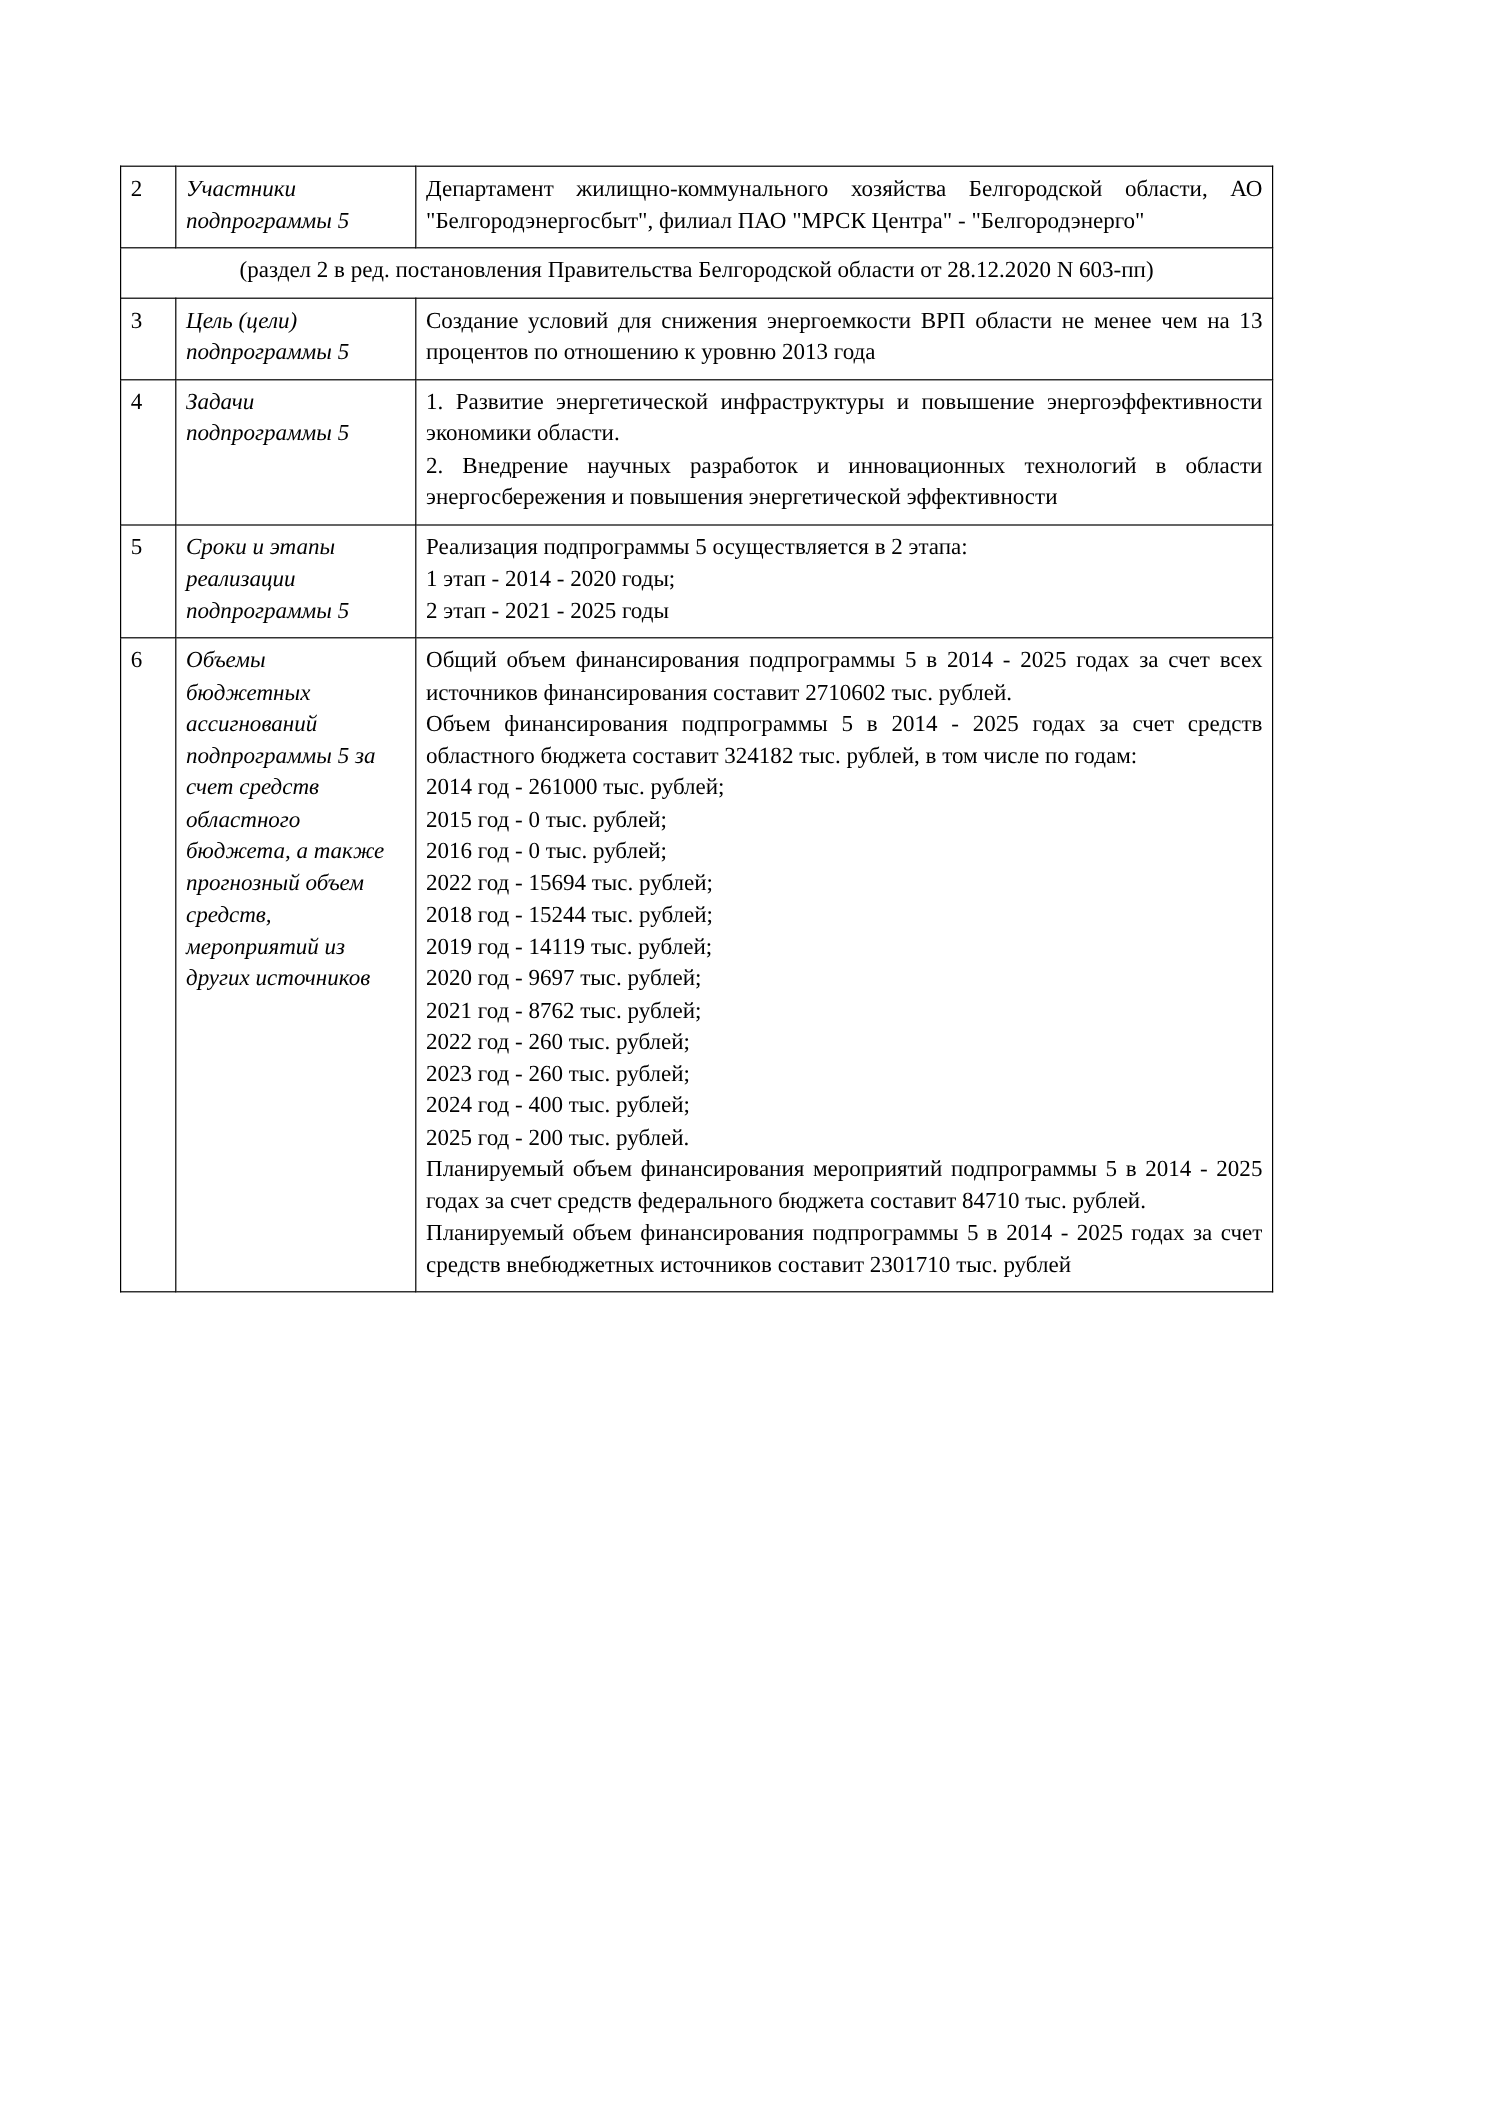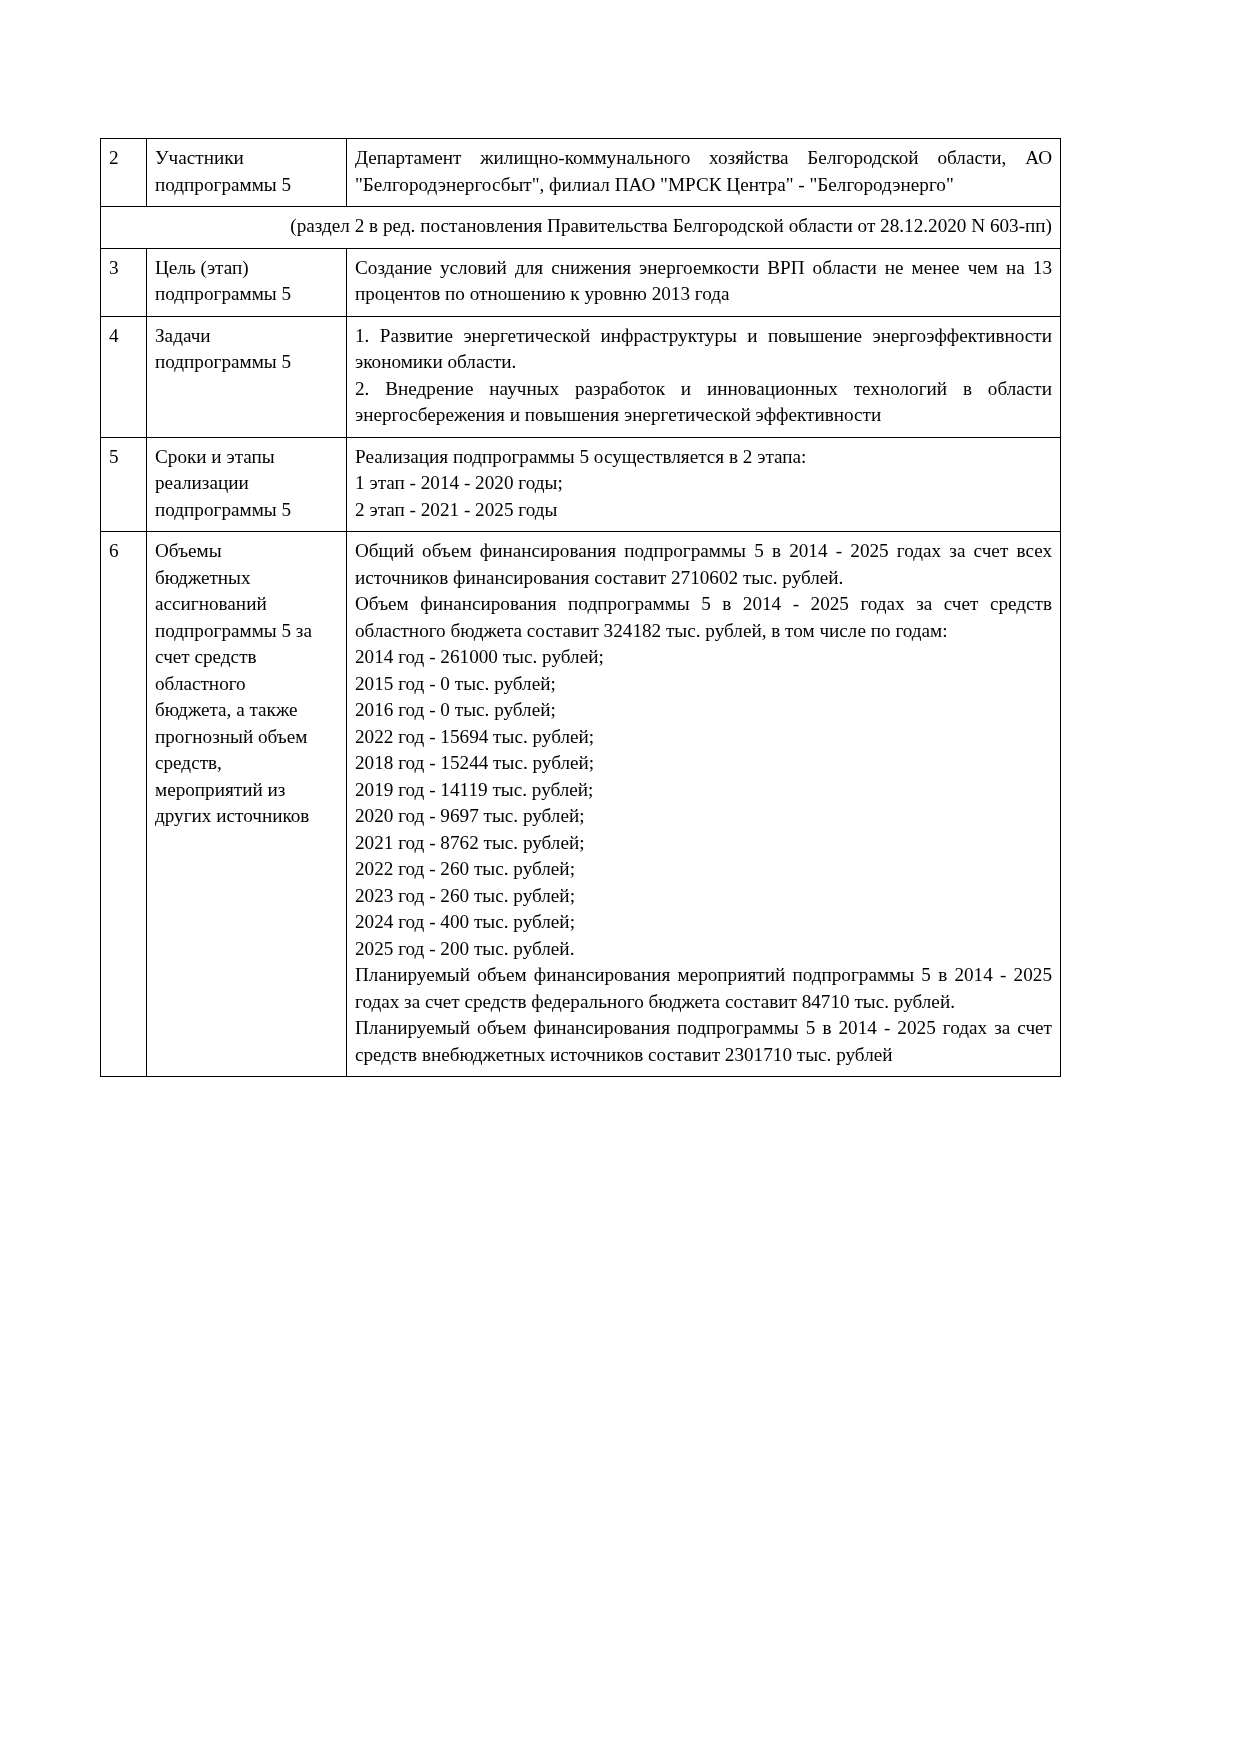--- a/index.html
+++ b/index.html
@@ -36,27 +36,28 @@
   col.c-num   { width: 46px; }
   col.c-label { width: 200px; }
   col.c-body  { width: 714px; }
 
   td.num {
     text-align: left;
     padding-left: 7px;
   }
   td.label {
     text-align: left;
+    font-style: italic;
   }
   td.body {
     text-align: justify;
     text-align-last: left;
   }
   td.note {
-    text-align: right;
+    text-align: center;
     padding: 10px 8px 16px 8px;
   }
   .line {
     display: block;
     text-align: left;
   }
   .just {
     display: block;
     text-align: justify;
     text-align-last: left;
@@ -87,21 +88,21 @@
         </td>
       </tr>
 
       <tr>
         <td class="note" colspan="3">(раздел 2 в ред. постановления Правительства Белгородской области от 28.12.2020 N 603-пп)</td>
       </tr>
 
       <tr>
         <td class="num">3</td>
         <td class="label">
-          <span class="line">Цель (этап)</span>
+          <span class="line">Цель (цели)</span>
           <span class="line">подпрограммы 5</span>
         </td>
         <td class="body">
           <p class="just">Создание условий для снижения энергоемкости ВРП области не менее чем на 13 процентов по отношению к уровню 2013 года</p>
         </td>
       </tr>
 
       <tr>
         <td class="num">4</td>
         <td class="label">

